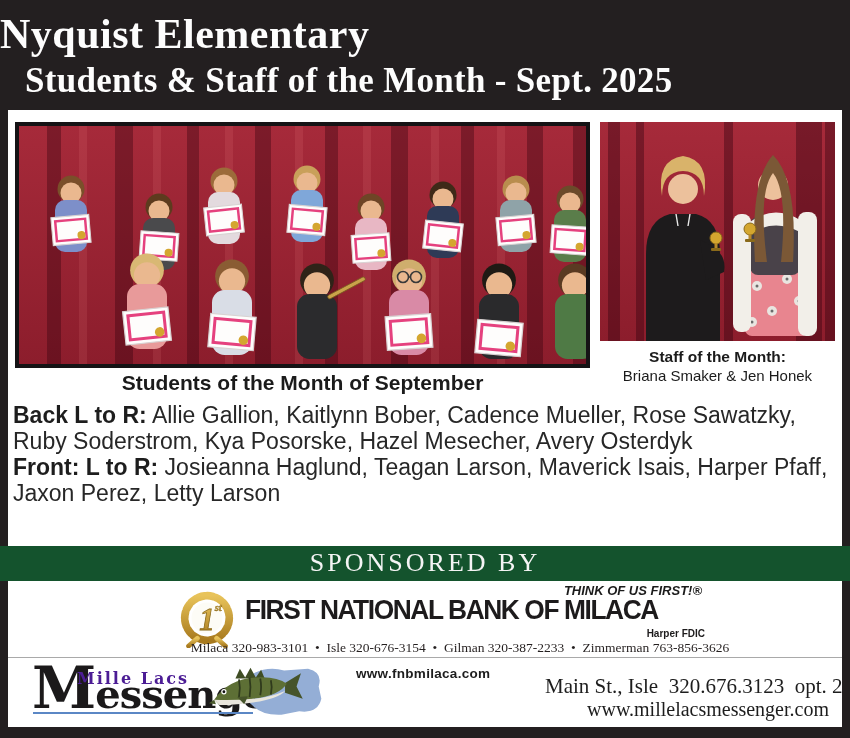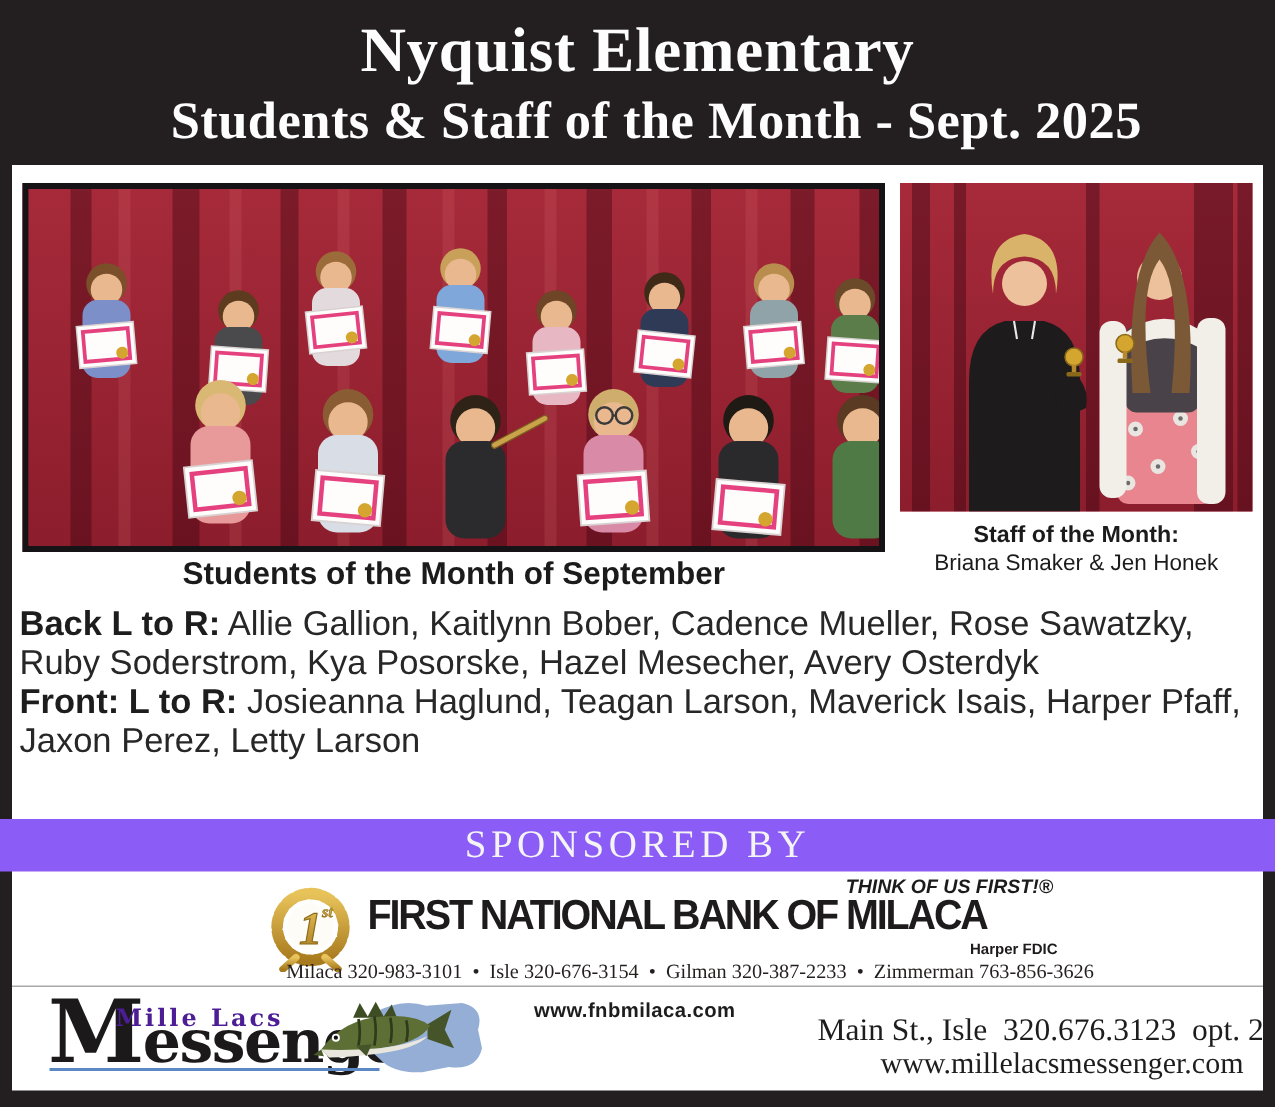--- a/index.html
+++ b/index.html
@@ -1,21 +1,21 @@
 <!DOCTYPE html>
 <html><head>
 <meta charset="utf-8">
 <style>
   html,body{margin:0;padding:0;background:#fff;}
   .page{position:relative;width:850px;height:738px;background:#ffffff;overflow:hidden;
         font-family:"Liberation Sans",sans-serif;color:#1d1d1f;}
 
   
   .masthead{position:absolute;left:0;top:0;width:850px;height:110px;background:#231f20;
-            color:#fdfdfd;text-align:center;font-family:"Liberation Serif",serif;font-weight:bold;}
+            color:#fdfdfd;text-align:left;font-family:"Liberation Serif",serif;font-weight:bold;}
   .masthead .l1{font-size:42px;line-height:1;padding-top:13px;letter-spacing:.5px;}
   .masthead .l2{font-size:35px;line-height:1;margin-top:8px;letter-spacing:.3px;margin-left:25px;}
 
   
   .edge{position:absolute;top:110px;bottom:0;width:8px;background:#231f20;}
   .edge.left{left:0}.edge.right{right:0}
   .bottom-band{position:absolute;left:0;bottom:0;width:850px;height:11px;background:#231f20;}
 
   
   .photo-students{position:absolute;left:15px;top:122px;width:567px;height:238px;
@@ -28,21 +28,21 @@
   .cap-staff{position:absolute;left:594px;top:347px;width:247px;text-align:center;
              font-size:15px;line-height:19px;color:#1b1b1b;}
   .cap-staff .b{font-weight:bold;font-size:15.5px;}
 
   
   .roster{position:absolute;left:13px;top:402px;width:826px;font-size:23px;
           line-height:26px;color:#272727;}
   .roster strong{color:#1d1d1d;}
 
   
-  .sponsored{position:absolute;left:0;top:546px;width:850px;height:35px;background:#8b5cf6;
+  .sponsored{position:absolute;left:0;top:546px;width:850px;height:35px;background:#14532d;
              color:#f4f4f4;text-align:center;font-family:"Liberation Serif",serif;
              font-size:26px;letter-spacing:3px;line-height:34px;}
 
   
   .wreath{position:absolute;left:176px;top:588px;width:62px;height:60px;}
   .tagline{position:absolute;left:420px;top:583px;width:282px;text-align:right;
            font-style:italic;font-weight:bold;font-size:13px;color:#1b1b1b;}
   .bankname{position:absolute;left:245px;top:594px;font-weight:bold;font-size:28px;
             letter-spacing:-1.5px;white-space:nowrap;color:#1d1b1c;
             transform:scaleX(.94);transform-origin:left top;}

